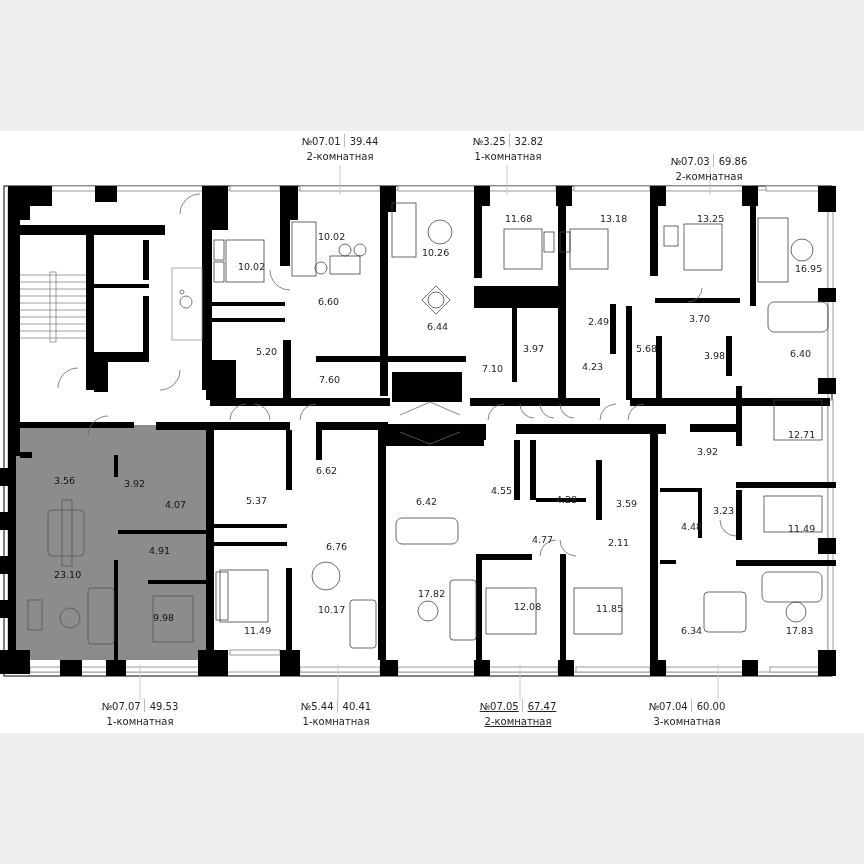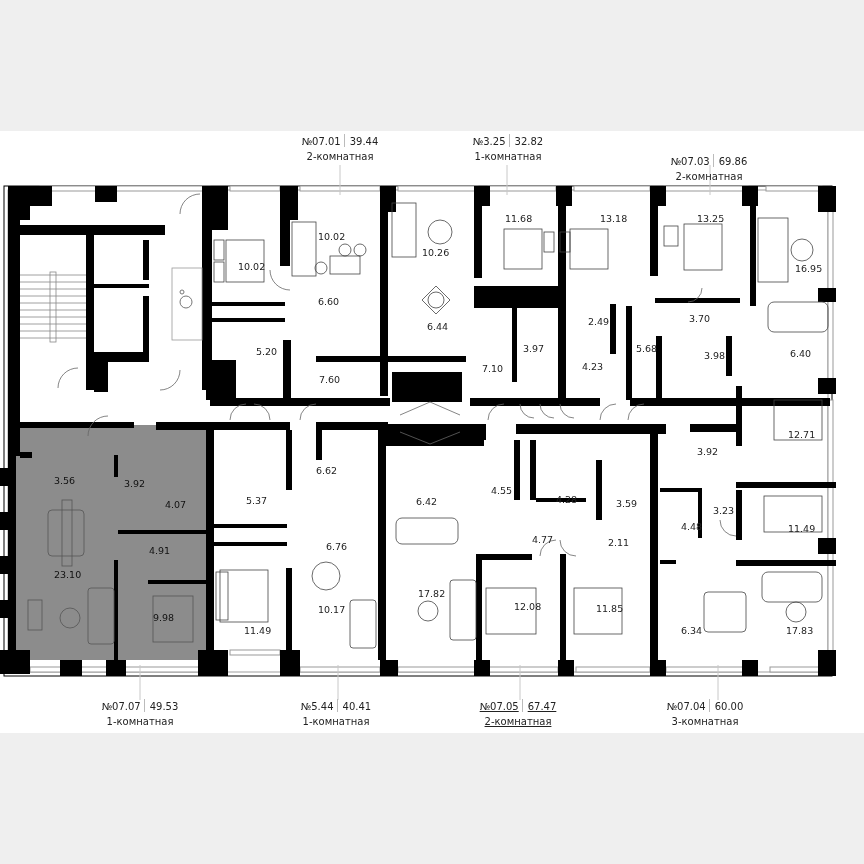--- a/index.html
+++ b/index.html
@@ -349,21 +349,21 @@
   <div>2-комнатная</div>
 </div>
 <div class="apt-label" style="left:444px; top:134px; width:128px;">
   <div><span>№3.25</span><span class="sep"></span><span>32.82</span></div>
   <div>1-комнатная</div>
 </div>
 <div class="apt-label" style="left:645px; top:134px; width:128px;margin-top:20px;">
   <div><span>№07.03</span><span class="sep"></span><span>69.86</span></div>
   <div>2-комнатная</div>
 </div>
-<div class="apt-label" style="left:641px; top:699px; width:128px;">
+<div class="apt-label" style="left:623px; top:699px; width:128px;">
   <div><span>№07.04</span><span class="sep"></span><span>60.00</span></div>
   <div>3-комнатная</div>
 </div>
 <div class="apt-label" style="left:454px; top:699px; width:128px;text-decoration:underline;">
   <div><span>№07.05</span><span class="sep"></span><span>67.47</span></div>
   <div>2-комнатная</div>
 </div>
 <div class="apt-label" style="left:272px; top:699px; width:128px;">
   <div><span>№5.44</span><span class="sep"></span><span>40.41</span></div>
   <div>1-комнатная</div>

